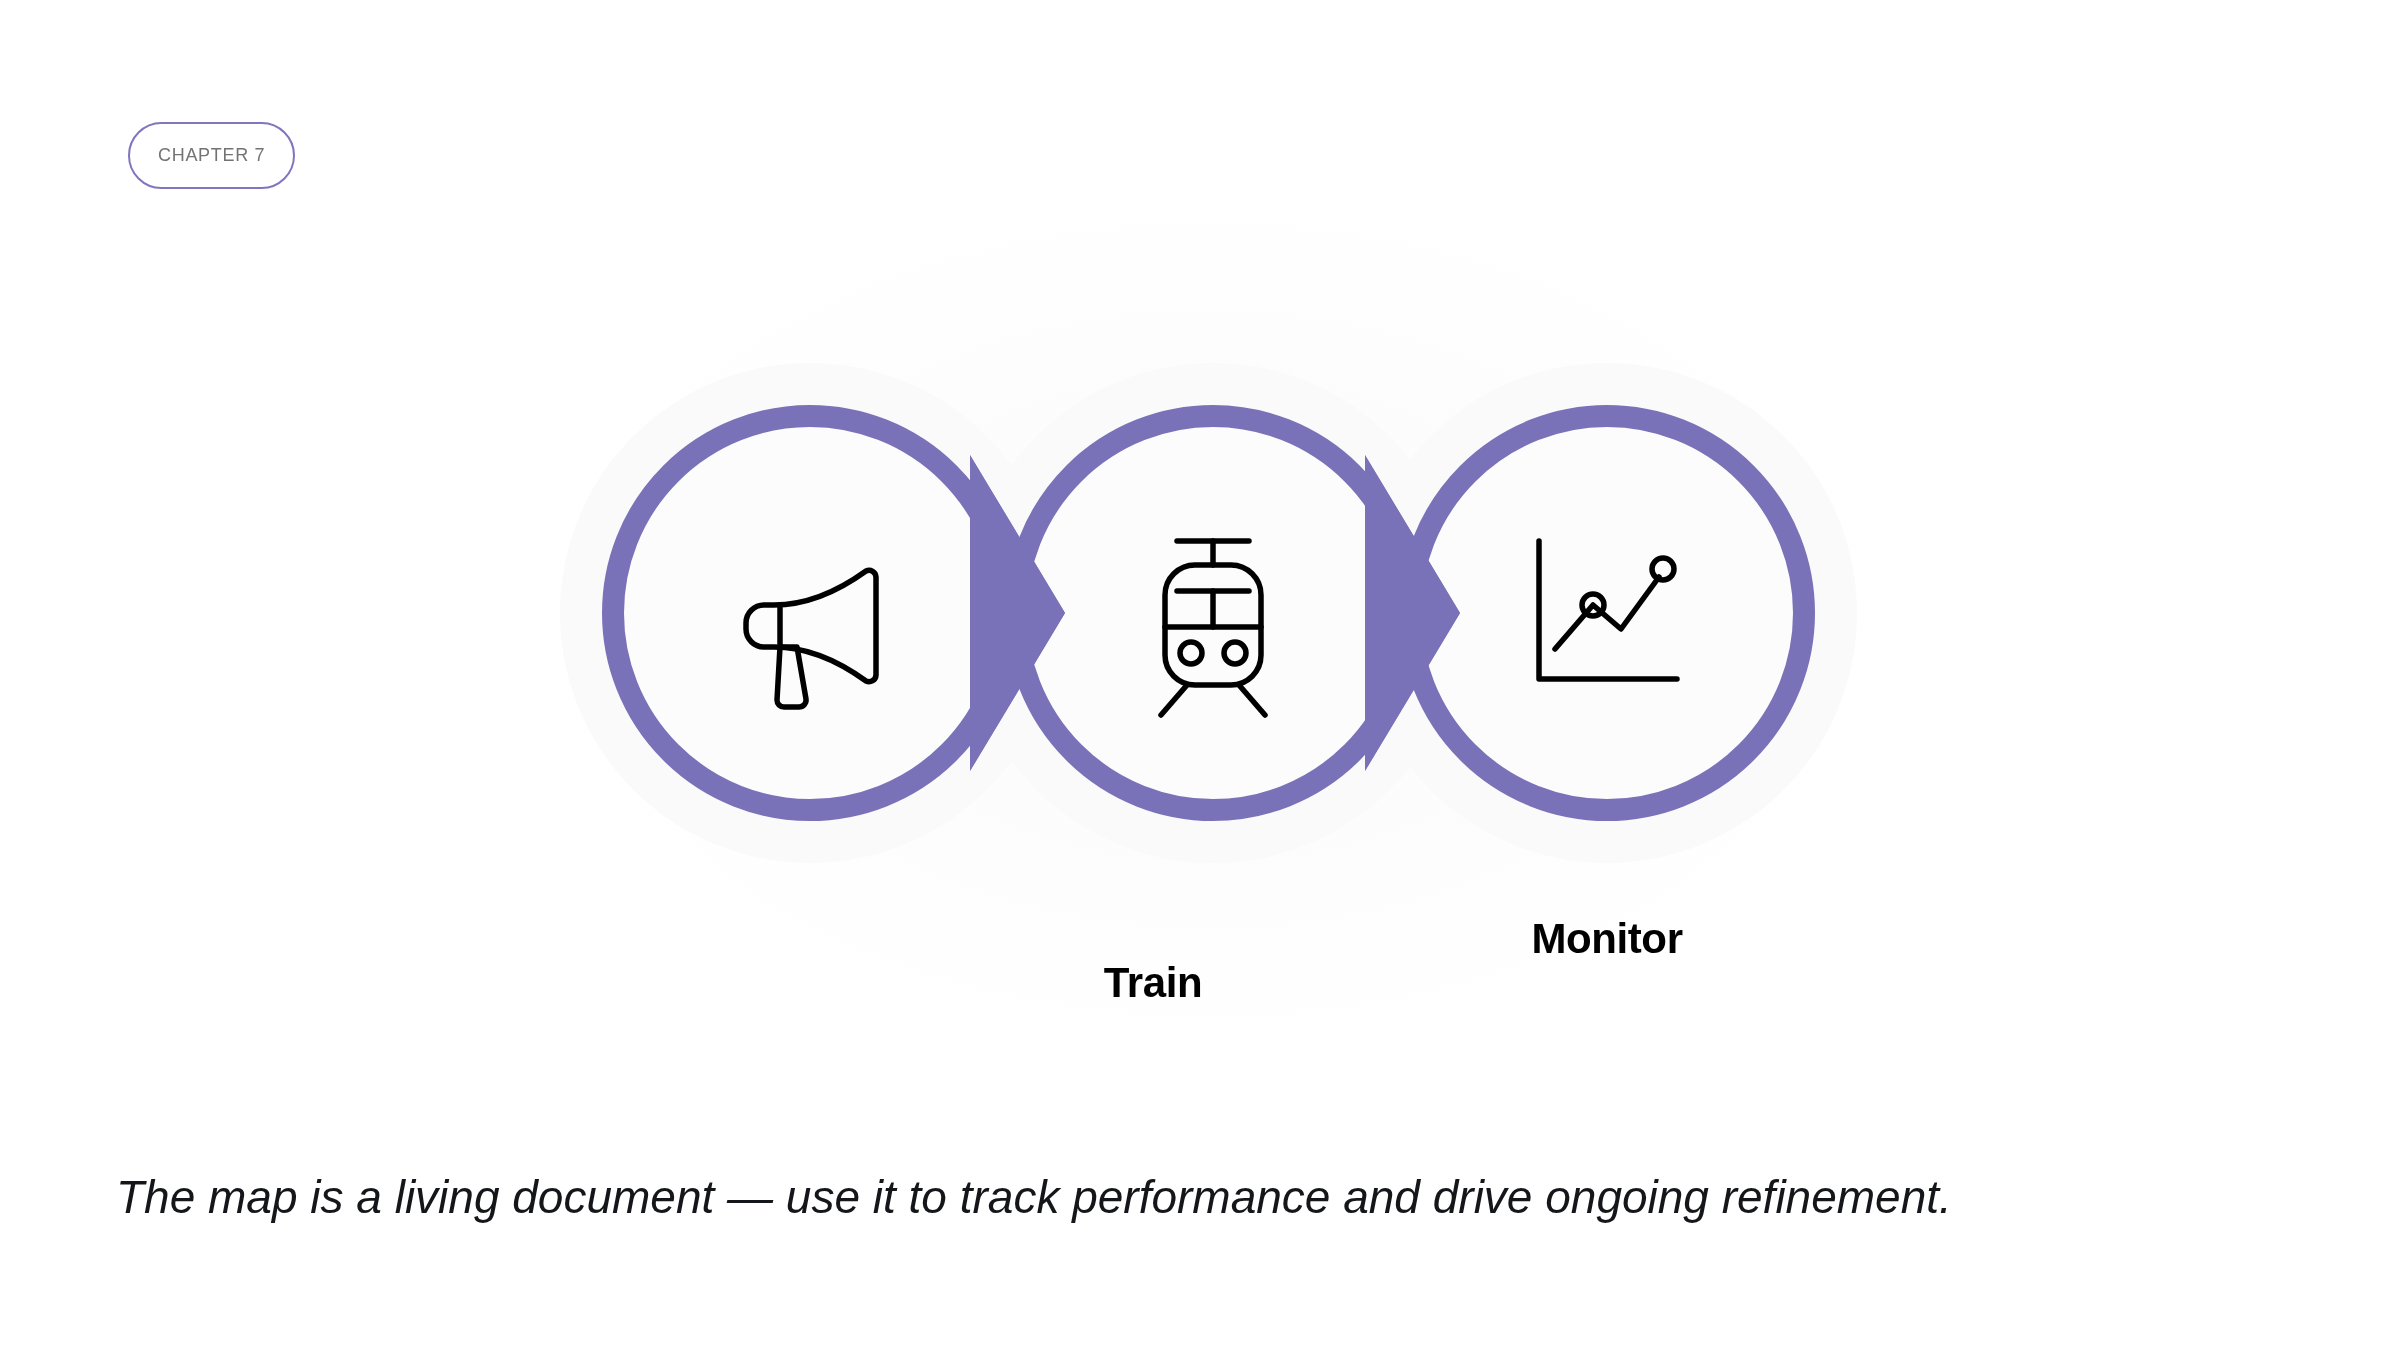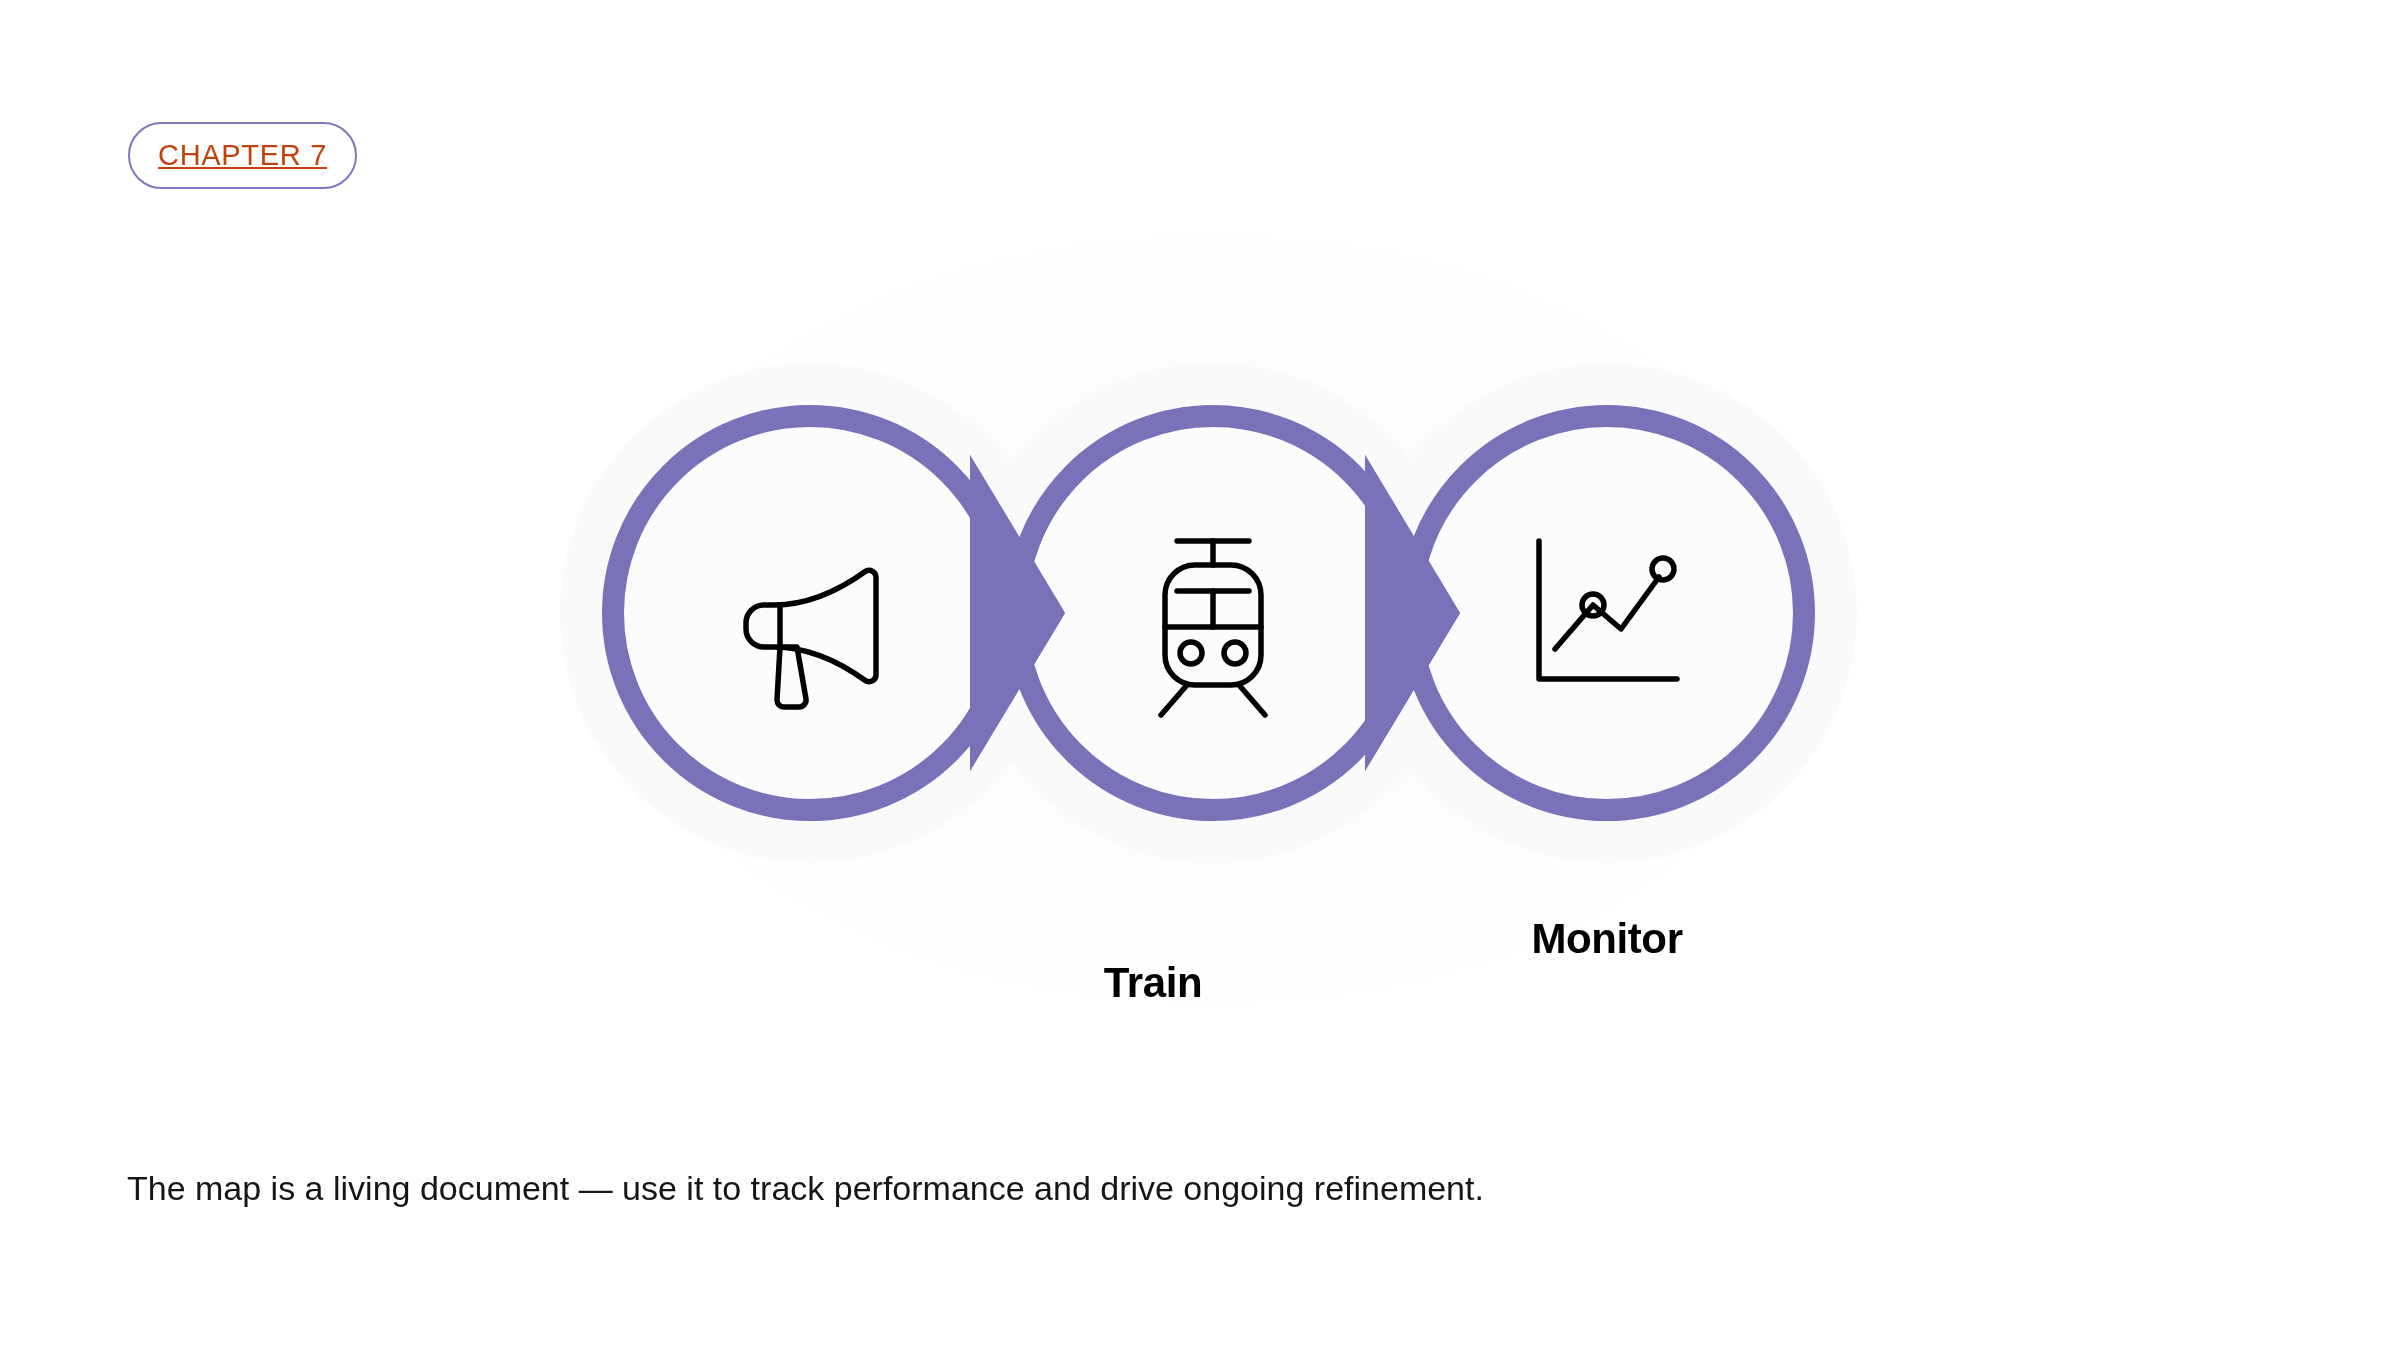--- a/index.html
+++ b/index.html
@@ -28,26 +28,25 @@
     height:67px;
     padding:0 28px;
     display:flex;
     align-items:center;
     justify-content:center;
     border:2px solid #8076bd;
     border-radius:34px;
     background:#ffffff;
   }
   .chapter-badge span {
-    font-size:29px;
+    font-size:18px;
     letter-spacing:0.7px;
-    color:#c2410c;
+    color:#737373;
     font-weight:400;
     white-space:nowrap;
-    text-decoration:underline;
   }
 
   
   .slide-title {
     position:absolute;
     left:128px;
     top:208px;
     font-size:76px;
     line-height:1.08;
     font-weight:700;
@@ -89,27 +88,28 @@
     overflow-wrap:break-word;
     word-break:break-word;
   }
   .step-label.l1 { left:695px; }
   .step-label.l2 { left:1038px; top:958px; }
   .step-label.l3 { left:1492px; top:914px; }
 
   
   .footer-note {
     position:absolute;
-    left:127px;
+    left:116px;
     top:1165px;
-    font-size:34px;
+    font-size:46px;
     line-height:1.4;
     color:#15161a;
     font-weight:400;
     white-space:nowrap;
+    font-style:italic;
   }
 </style>
 </head>
 <body>
 
 <div class="slide">
 
   <div class="chapter-badge">
     <span>CHAPTER 7</span>
   </div>

